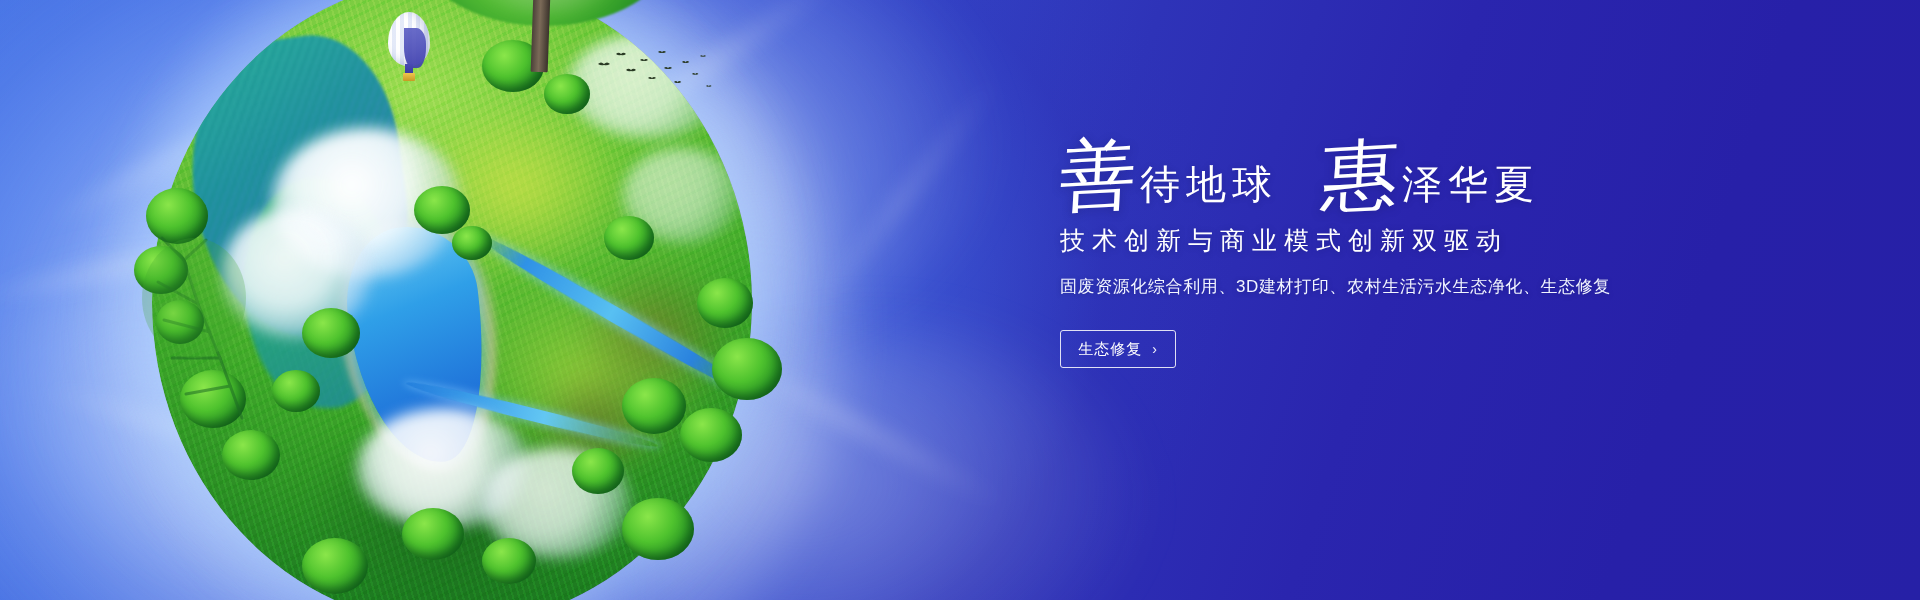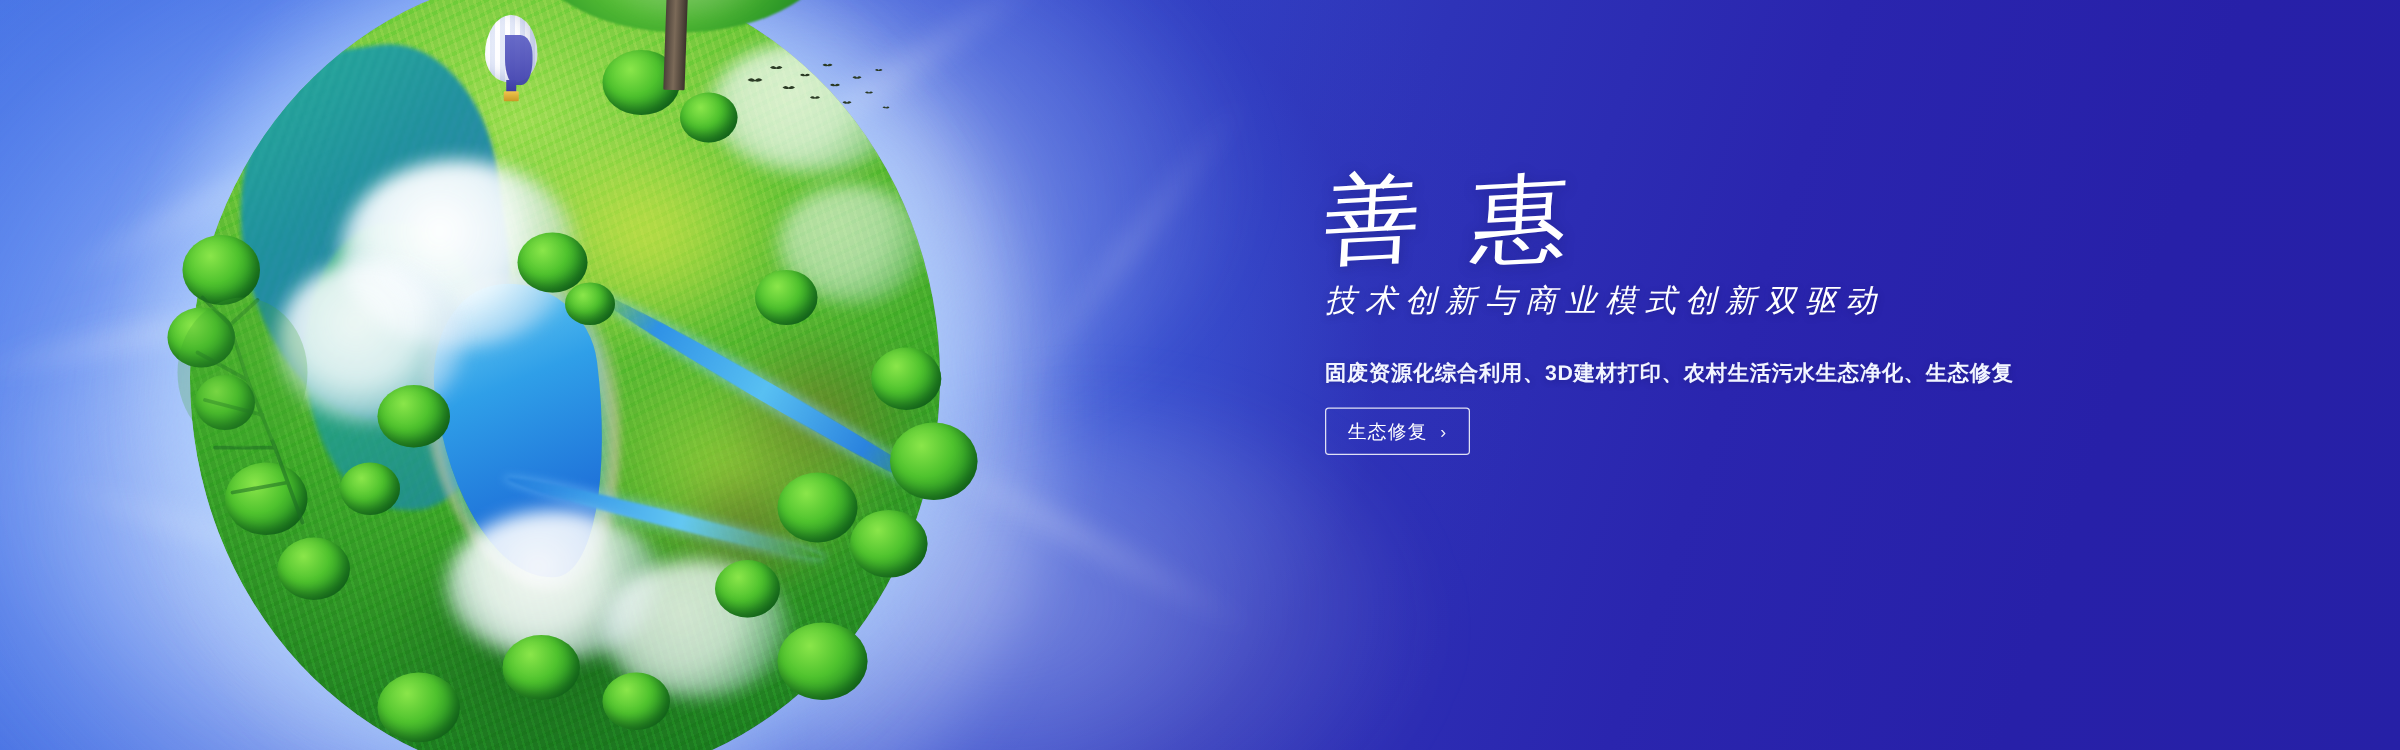--- a/index.html
+++ b/index.html
@@ -181,25 +181,25 @@
     font-size:76px; line-height:.92; color:#ffffff; font-weight:400;
     transform:skewX(-6deg) rotate(-3deg); letter-spacing:-2px;
     text-shadow:0 2px 10px rgba(20,20,90,.35); }
   .cal-small { font-family:"DejaVu Serif","Liberation Serif",serif;
     font-size:40px; line-height:1; color:#ffffff; font-weight:400;
     letter-spacing:6px; margin-left:6px; margin-bottom:6px;
     text-shadow:0 1px 6px rgba(20,20,90,.30); }
   .gap { display:inline-block; width:44px; }
 
   #subtitle { font-size:25px; color:#ffffff; letter-spacing:7px;
-    font-weight:400; margin-bottom:30px; white-space:nowrap;
-    text-shadow:0 1px 6px rgba(20,20,90,.35);font-style:italic; }
+    font-weight:400; margin-bottom:18px; white-space:nowrap;
+    text-shadow:0 1px 6px rgba(20,20,90,.35); }
 
   #description { font-size:17px; color:#f2f5ff; letter-spacing:.6px;
-    font-weight:700; margin-bottom:16px; white-space:nowrap;
+    font-weight:400; margin-bottom:32px; white-space:nowrap;
     text-shadow:0 1px 5px rgba(20,20,90,.35); }
 
   #more-button { display:inline-flex; align-items:center; justify-content:center;
     gap:10px; width:116px; height:38px;
     border:1px solid rgba(255,255,255,.85); border-radius:3px;
     background:transparent; color:#ffffff; font-size:15px; letter-spacing:1px;
     cursor:pointer; }
   #more-button .chev { font-size:14px; line-height:1; opacity:.95; }
 </style>
 </head>
@@ -313,22 +313,24 @@
       <path d="M96 26 q1.6-1.8 3.2 0 q1.6-1.8 3.2 0 q-1.6 1.2-3.2 .6 q-1.6 .6-3.2-.6z"></path>
       <path d="M104 8 q1.5-1.7 3 0 q1.5-1.7 3 0 q-1.5 1.2-3 .6 q-1.5 .6-3-.6z"></path>
       <path d="M110 38 q1.4-1.6 2.8 0 q1.4-1.6 2.8 0 q-1.4 1.1-2.8 .5 q-1.4 .5-2.8-.5z"></path>
     </g>
   </svg>
 
   <div id="content">
 
     <div id="headline">
       <span class="cal-big">善</span>
+      <span class="cal-small">待地球</span>
       <span class="gap"></span>
       <span class="cal-big">惠</span>
+      <span class="cal-small">泽华夏</span>
     </div>
 
     <div id="subtitle">技术创新与商业模式创新双驱动</div>
 
     <div id="description">固废资源化综合利用、3D建材打印、农村生活污水生态净化、生态修复</div>
 
     <button id="more-button">
       <span>生态修复</span>
       <span class="chev">›</span>
     </button>

